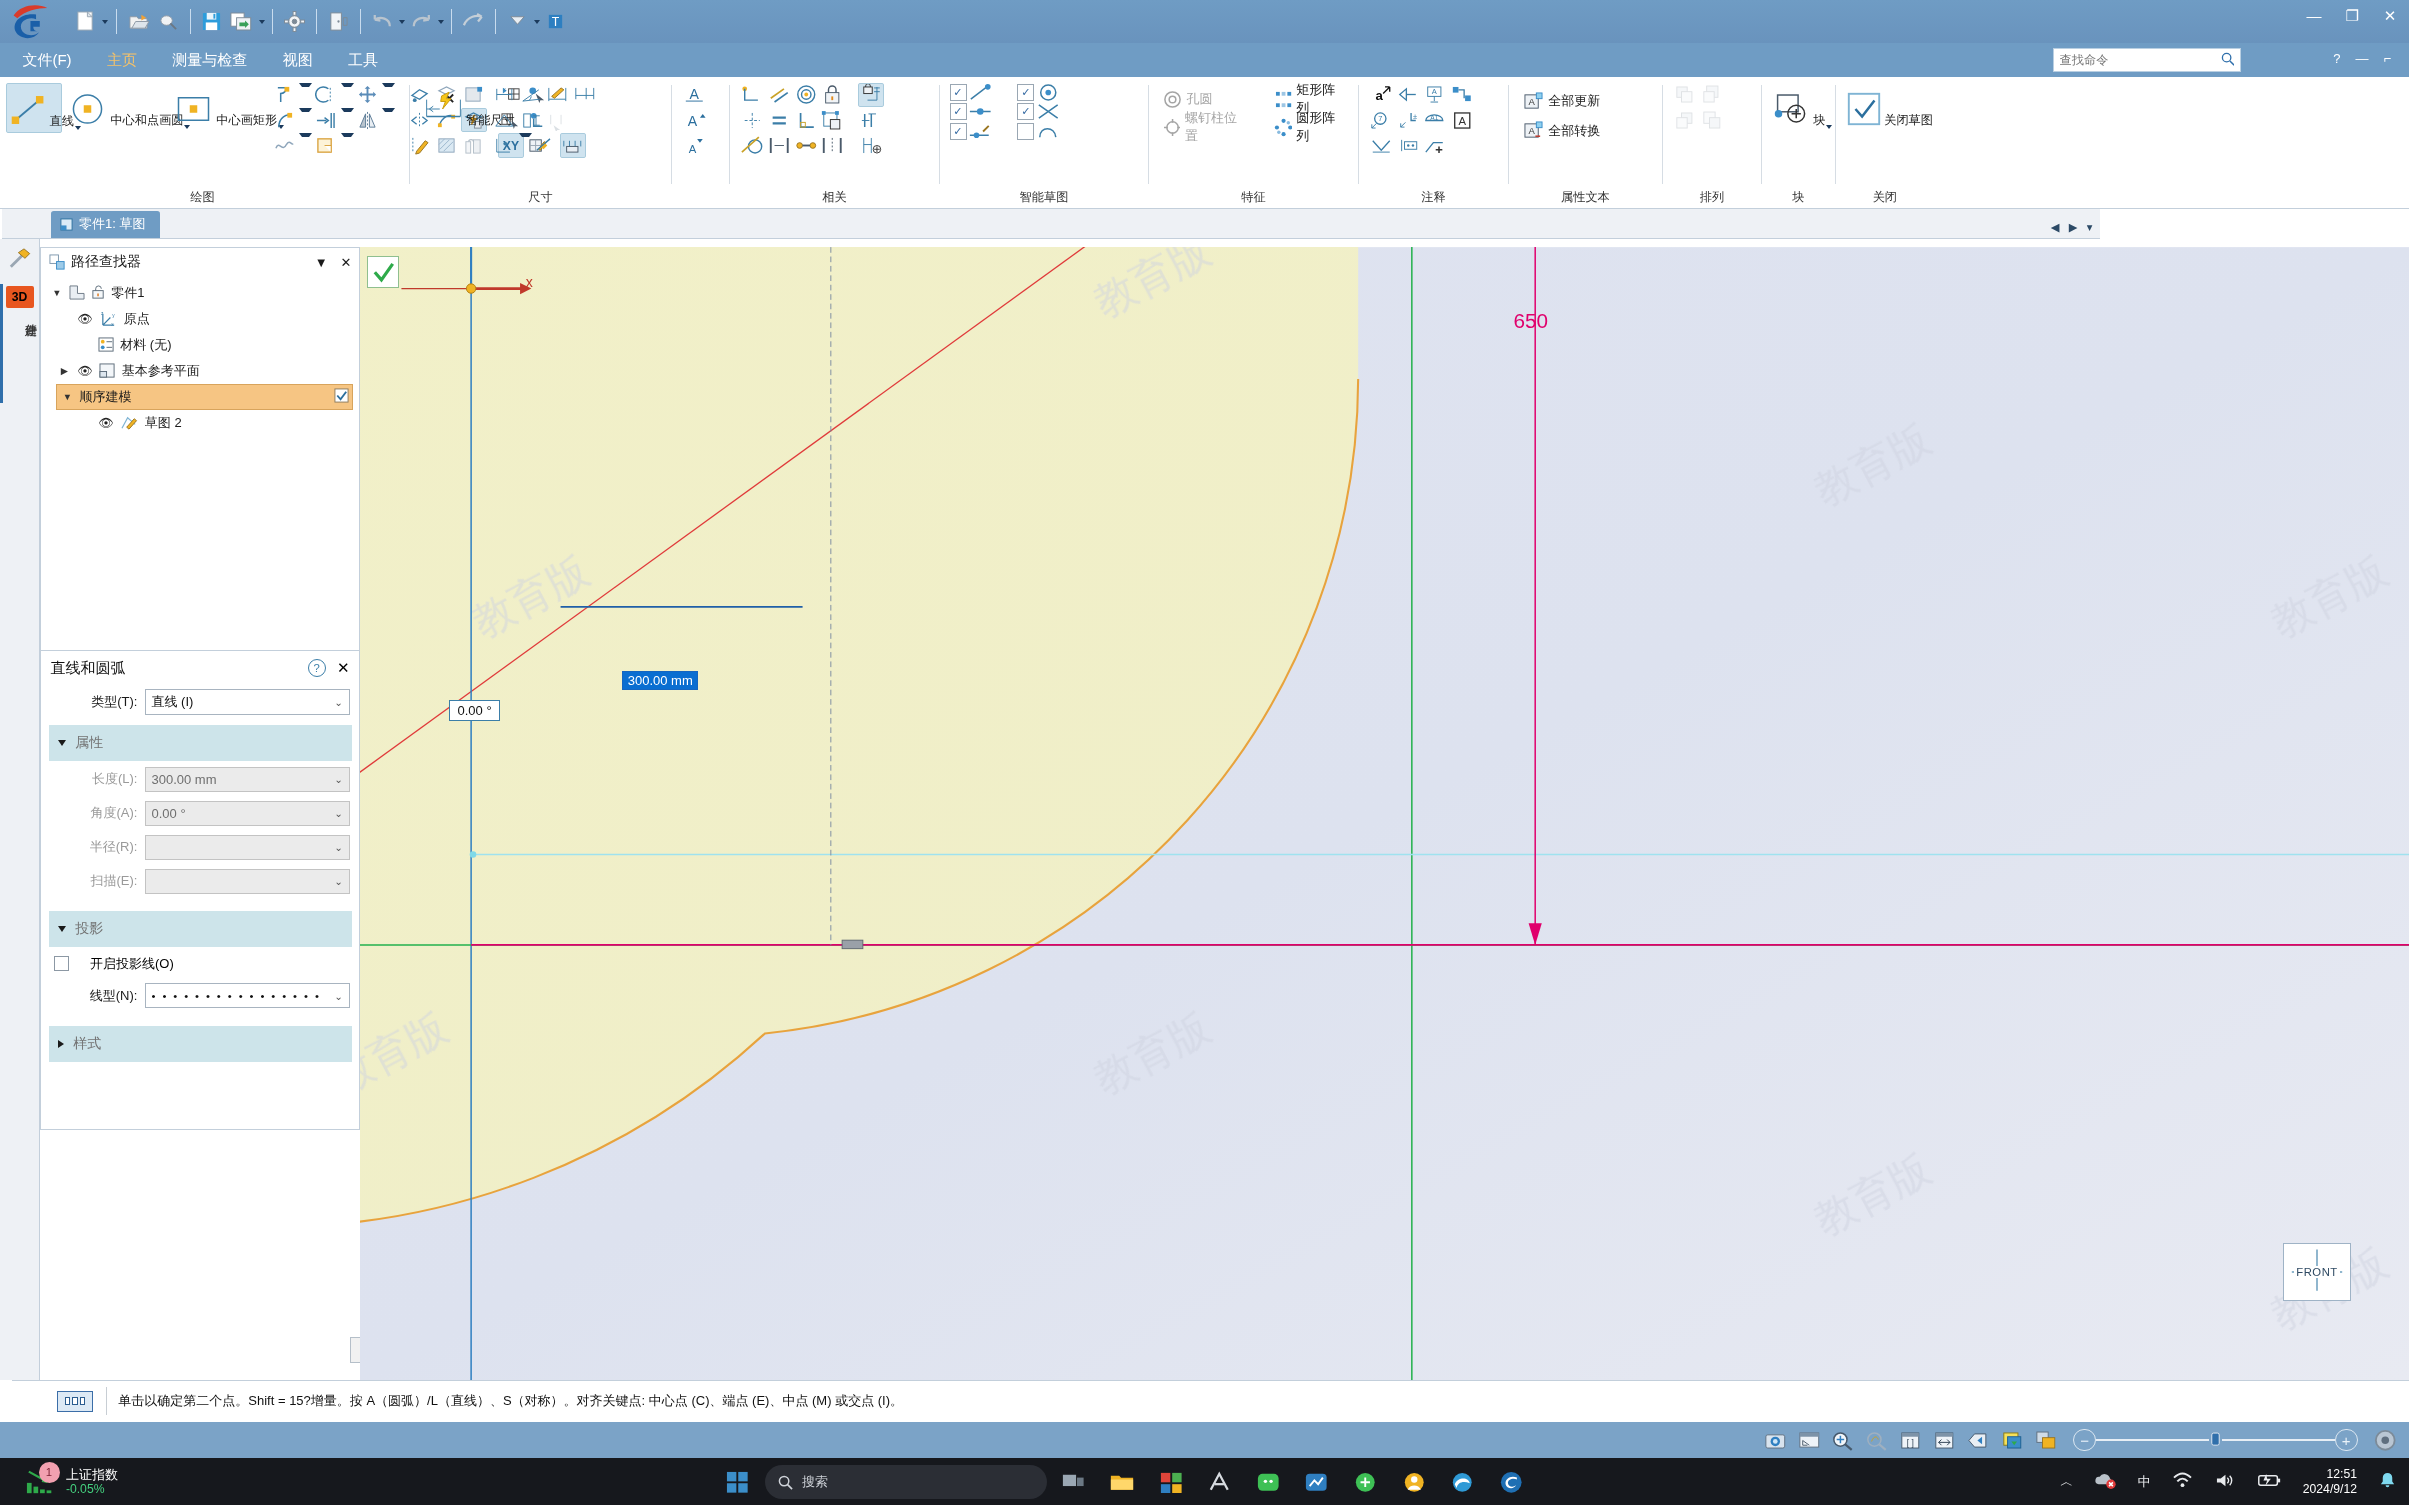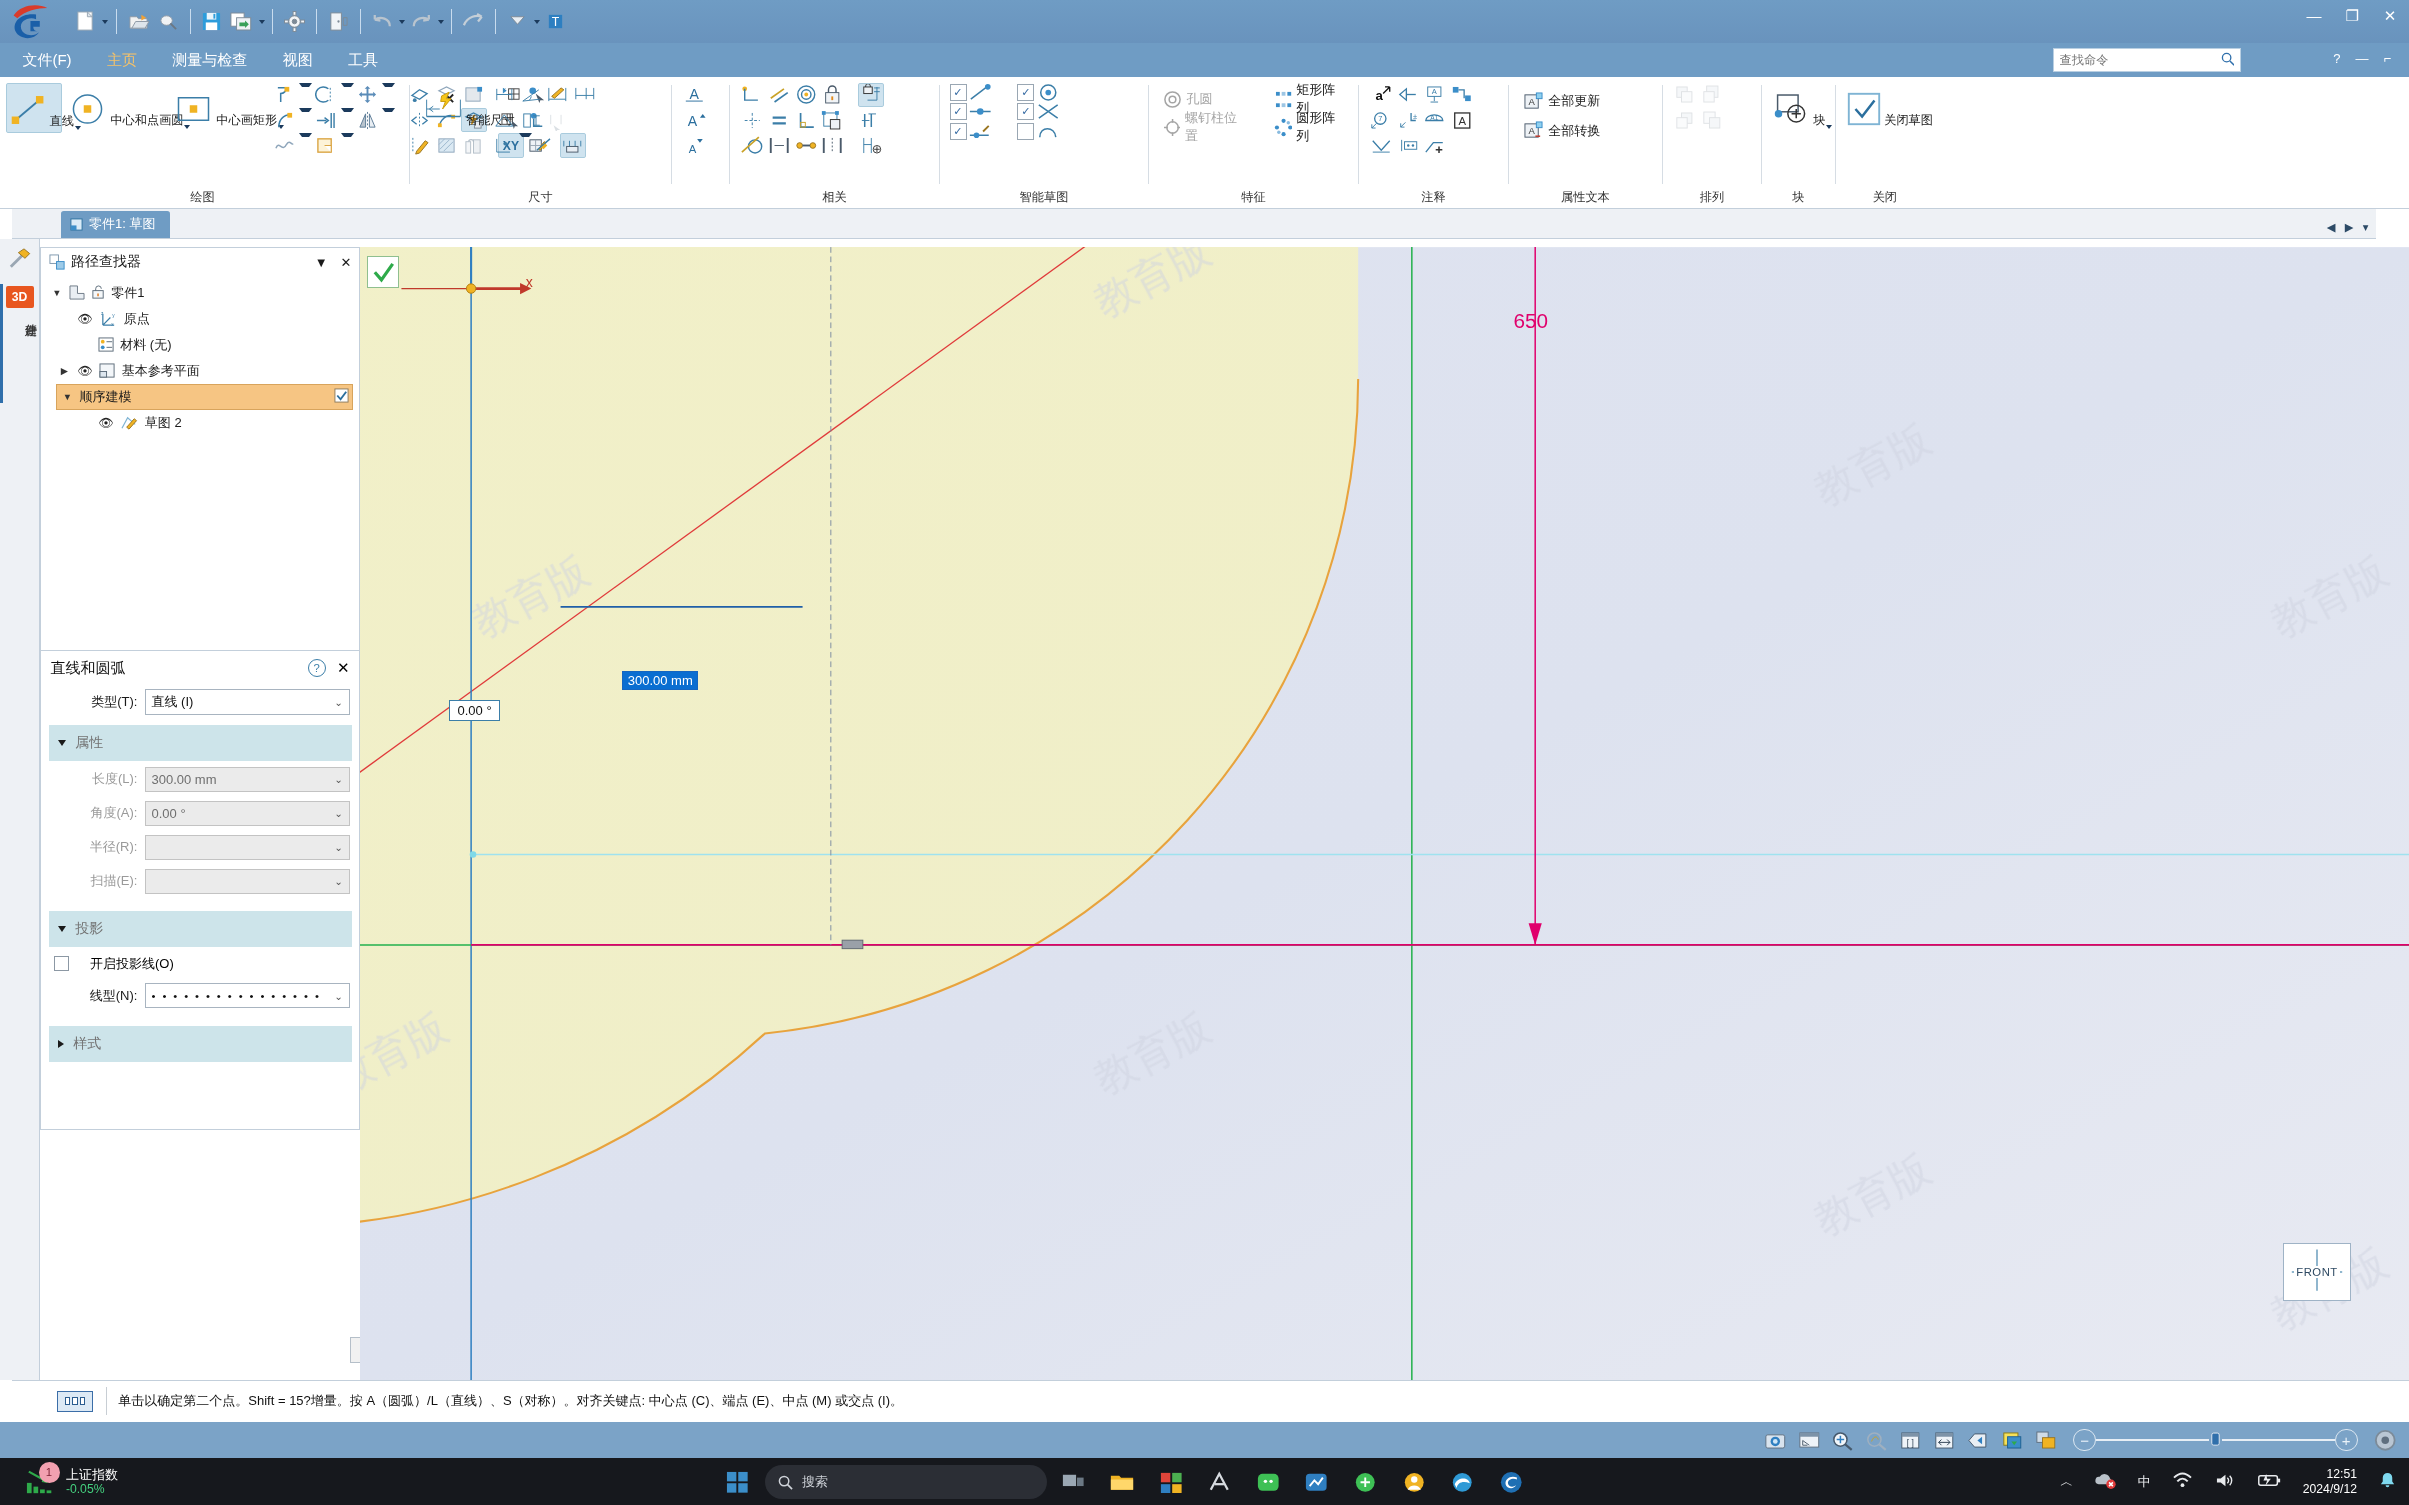--- a/index.html
+++ b/index.html
@@ -90,38 +90,38 @@
   .txt-btn.dis { color:#a5a5a5; }
 
   .chk-row { display:flex; align-items:center; gap:1.9px; }
   .chkbox {
     width:17px;height:17px;border:0.9px solid #9aa7b3;background:#fff;
     display:flex;align-items:center;justify-content:center;font-size:11.3px;color:#3a6ea5;
   }
 
   
   .docstrip {
-    position:absolute; left:12px; top:209px; width:2364px; height:30px;
+    position:absolute; left:2px; top:209px; width:2098px; height:30px;
     background:#eef1f5; border-bottom:0.9px solid #c3cfdb; display:flex; align-items:flex-end;text-align:center;
   }
   .doctab {
     margin-left:49px; background:#6f9cc4; color:#fff; font-size:13px;
     padding:4.7px 15px 4.7px 9.4px; display:flex; align-items:center; gap:5.6px;
     border-radius:2.8px 2.8px 0 0;
   }
   .doc-nav { position:absolute; right:7.5px; bottom:3.8px; display:flex; gap:9.4px; color:#2c4a66; font-size:11.3px; }
 
   
   .rail {
     position:absolute; left:0; top:239px; width:40px; height:1141px;
     background:#eef1f5; border-right:0.9px solid #c3cfdb;
   }
   .rail-item { width:40px; height:41px; display:flex; align-items:center; justify-content:center; }
   .rail-3d {
-    margin:5.6px auto 0 auto; width:28px; height:22.6px; background:#e8561f; color:#ffffff;
+    margin:5.6px auto 0 auto; width:28px; height:22.6px; background:#e8561f; color:#000000;
     font-size:12.2px; font-weight:bold; display:flex; align-items:center; justify-content:center;
     border-radius:1.9px;
   }
   .rail-vtext {
     writing-mode: vertical-rl; font-size:12.2px; color:#333; margin:5.6px auto 0 auto;
     text-align:center; width:100%;
   }
   .rail-accent { position:absolute; left:0; top:45px; width:2.8px; height:119px; background:#2f6fab; }
 
   

